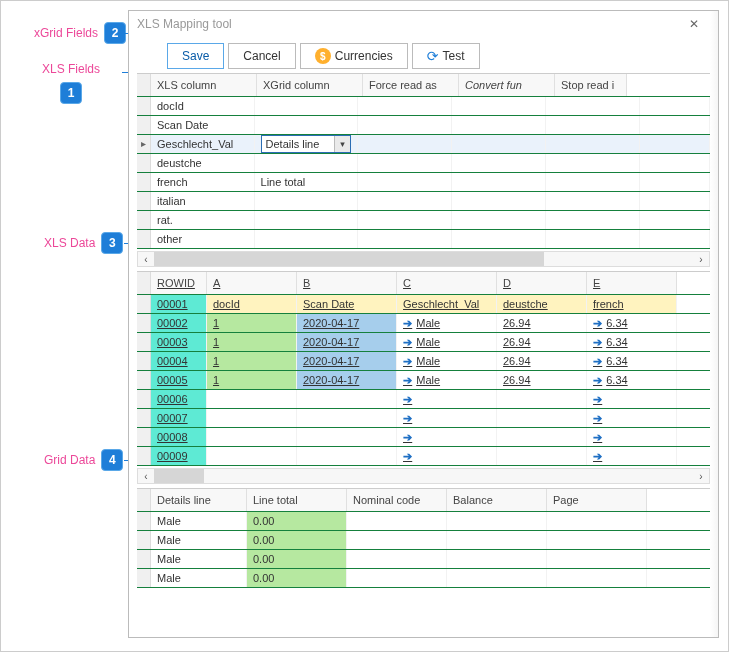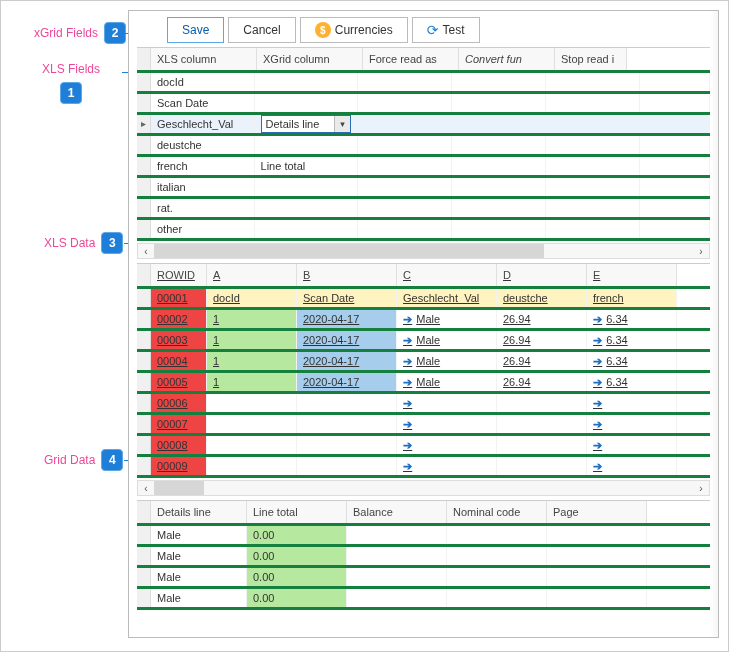--- a/index.html
+++ b/index.html
@@ -16,39 +16,39 @@
   .titlebar .title { flex: 1; }
   .close-btn { width: 32px; height: 20px; display: flex; align-items: center; justify-content: center; color: #666; cursor: pointer; }
   .toolbar { margin: 6px 8px 4px 38px; display: flex; gap: 4px; }
   .tbtn { display: inline-flex; align-items: center; justify-content: center; gap: 4px; height: 26px; padding: 0 14px; border: 1px solid #bbb; background: #fff; font-size: 12px; color: #333; cursor: pointer; }
   .tbtn.primary { color: #0a5ca8; border: 1px solid #5aa8e8; }
   .icon-circle { width: 16px; height: 16px; border-radius: 50%; display:inline-flex; align-items:center; justify-content:center; font-size:10px; font-weight:bold; }
   .icon-currency { background: #ffb02e; color: #fff; }
   .icon-refresh { color:#1e7ed8; font-size:14px; }
 
   .pane { margin-left: 8px; margin-right: 8px; border-top: 1px solid #ccc; }
-  .pane-header-row, .grid-row { display: flex; border-bottom: 3px solid #15803d; min-height: 18px; line-height: 18px; }
+  .pane-header-row, .grid-row { display: flex; border-bottom: 1px solid #15803d; min-height: 18px; line-height: 18px; }
   .pane-header-row .hcell { background: #f8f8f8; border-right: 1px solid #e0e0e0; padding: 2px 6px; font-size: 11px; color: #444; white-space: nowrap; overflow: hidden; }
   .grid-row .cell { border-right: 1px solid #f2f2f2; padding: 0 6px; font-size: 11px; white-space: nowrap; overflow: hidden; display:flex; align-items:center; gap:2px;}
   .row-selector { width: 14px; min-width:14px; background: #f0f0f0; border-right: 1px solid #dcdcdc; display:flex; align-items:center; justify-content:center; font-size:10px; color:#666;}
   .combo { display:inline-flex; align-items:center; border:1px solid #2a6db3; height:18px; width: 96px; background:#fff; padding-left:4px; font-size:11px; position:relative;}
   .combo .drop { width:16px; height:100%; display:flex; align-items:center; justify-content:center; background:#eaeaea; border-left:1px solid #bbb; margin-left:auto; font-size:9px; color:#444;}
   .hscroll { display:flex; align-items:center; height:16px; border:1px solid #ddd; margin:2px 8px; background:#f7f7f7;}
   .hscroll .harrow { width:16px; height:100%; display:flex; align-items:center; justify-content:center; font-size:10px; color:#555; cursor:pointer;}
   .hscroll .thumb { height:100%; background:#d6d6d6; }
 
   .data-yellow { background:#fff3bf; }
   .data-green { background:#b6e8a0; }
   .data-blue { background:#a6ceec; }
   .arrow-icon { color:#1e6fc4; font-weight:bold; font-size:11px; margin-right:2px;}
 
   
   .m-c0{width:106px;} .m-c1{width:106px;} .m-c2{width:96px;} .m-c3{width:96px;font-style:italic;} .m-c4{width:96px;} .m-c5{width:72px;}
 
-  .d-rowid{width:56px;background:#ef4444;} 
+  .d-rowid{width:56px;background:#5eead4;} 
   .d-A{width:90px;} .d-B{width:100px;} .d-C{width:100px;} .d-D{width:90px;} .d-E{width:90px;}
 
   .g-c0{width:96px;} .g-c1{width:100px;} .g-c2{width:100px;} .g-c3{width:100px;} .g-c4{width:100px;}
 
   .selbar { background:#eaf2fb; }
   .shadow-hint { position:absolute; right:0; top:0; width:8px; height:100%; background:linear-gradient(to left, rgba(0,0,0,0.04), transparent); pointer-events:none;}
 </style>
 </head>
 <body>
 
@@ -75,20 +75,24 @@
 <div class="arrow-head" style="left:161px; top:68px;"></div>
 <div class="callout-line" style="left:122px; top:33px; width:152px;"></div>
 <div class="arrow-head" style="left:273px; top:29px;"></div>
 <div style="position:absolute; left:273px; top:33px; width:1.5px; height:44px; background:#1e7ed8;"></div>
 <div class="callout-line" style="left:124px; top:243px; width:16px;"></div>
 <div class="arrow-head" style="left:139px; top:239px;"></div>
 <div class="callout-line" style="left:124px; top:460px; width:16px;"></div>
 <div class="arrow-head" style="left:139px; top:456px;"></div>
 
 <div class="app-window">
+  <div class="titlebar">
+    <span class="title">XLS Mapping tool</span>
+    <span class="close-btn">✕</span>
+  </div>
 
   <div class="toolbar">
     <button class="tbtn primary">Save</button>
     <button class="tbtn">Cancel</button>
     <button class="tbtn">
       <span class="icon-circle icon-currency">$</span>
       <span>Currencies</span>
     </button>
     <button class="tbtn">
       <span class="icon-refresh">⟳</span>
@@ -397,22 +401,22 @@
     <div class="thumb" style="flex:0 0 50px;"></div>
     <div style="flex:1;"></div>
     <div class="harrow">›</div>
   </div>
 
   <div class="pane" style="margin-top:4px;">
     <div class="pane-header-row">
       <div class="row-selector"></div>
       <div class="hcell g-c0">Details line</div>
       <div class="hcell g-c1">Line total</div>
+      <div class="hcell g-c3">Nominal code</div>
       <div class="hcell g-c2">Balance</div>
-      <div class="hcell g-c3">Nominal code</div>
       <div class="hcell g-c4">Page</div>
     </div>
     <div id="result-rows">
         <div class="grid-row">
           <div class="row-selector"></div>
           <div class="cell g-c0">Male</div>
           <div class="cell g-c1 data-green">0.00</div>
           <div class="cell g-c2"></div>
           <div class="cell g-c3"></div>
           <div class="cell g-c4"></div>

